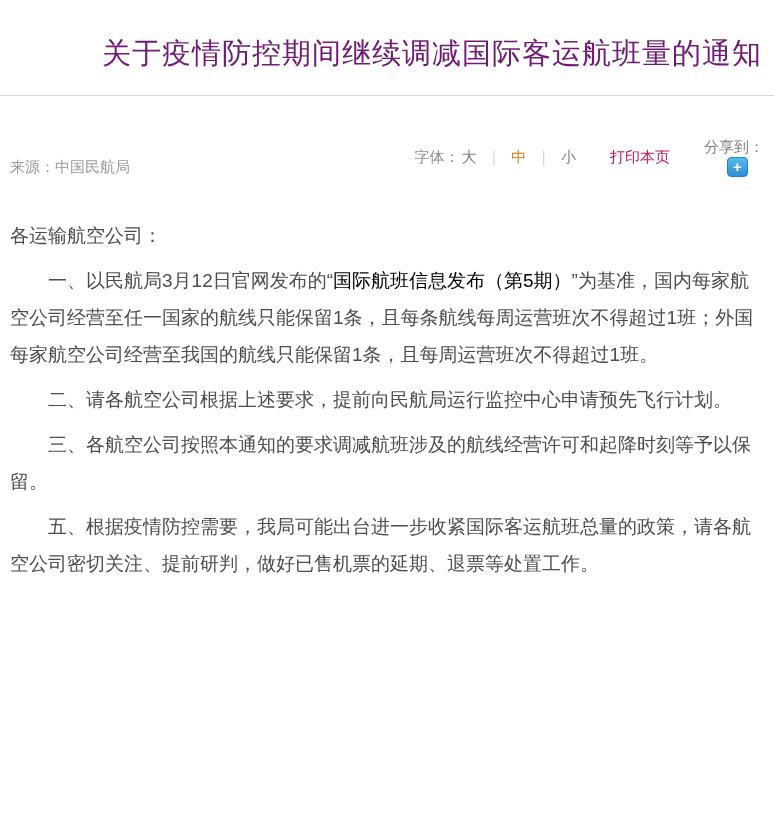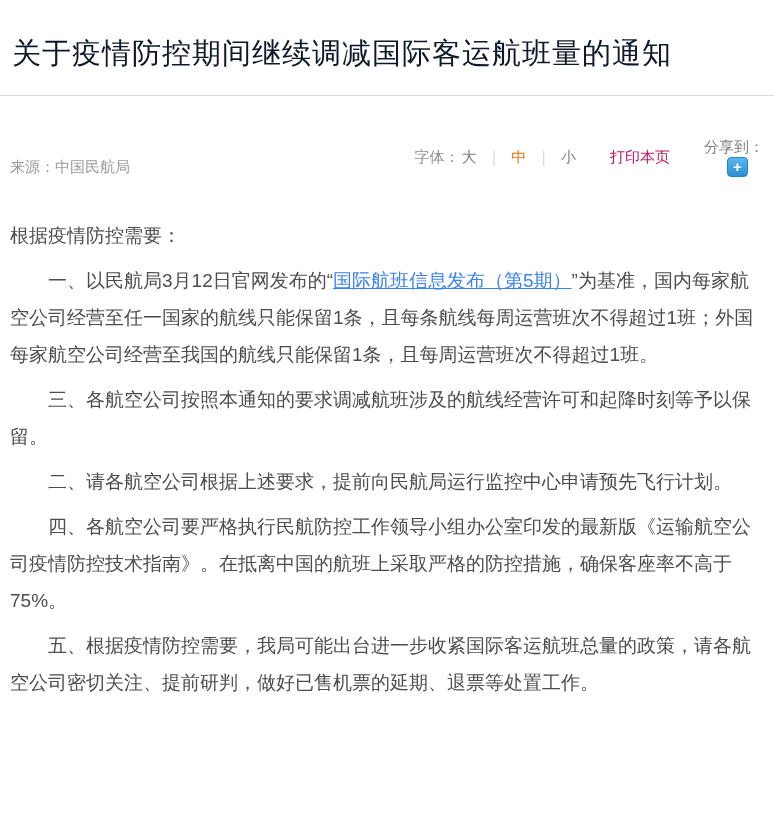--- a/index.html
+++ b/index.html
@@ -7,24 +7,24 @@
     font-family: "Liberation Sans", "DejaVu Sans", sans-serif;
     color: #4d4d4d;
   }
   .page {
     width: 774px;
     background: #ffffff;
     box-sizing: border-box;
   }
   .page-title {
     margin: 36px 12px 24px;
-    text-align: left;
+    text-align: right;
     font-size: 29px;
     font-weight: 400;
-    color: #0f172a;
+    color: #701a75;
     letter-spacing: 1px;
     line-height: 1.2;
   }
   .divider {
     border: none;
     border-top: 1px solid #d8d8d8;
     margin: 0;
   }
   .toolbar {
     display: flex;
@@ -84,22 +84,21 @@
     font-size: 19px;
     line-height: 37px;
     color: #4d4d4d;
   }
   .article p {
     margin: 0 0 8px 0;
     text-indent: 2em;
   }
   .article p.salutation { text-indent: 0; }
   .article a.link {
-    color: #3b82f6;
-    text-decoration: underline;
+    color: #000000;
     cursor: pointer;
   }
 </style>
 </head>
 <body>
 
 <div class="page">
 
   <h1 class="page-title">关于疫情防控期间继续调减国际客运航班量的通知</h1>
 
@@ -123,27 +122,26 @@
       <div class="share-group">
         <span class="share-label">分享到：</span>
         <div class="share-button">
           <span>+</span>
         </div>
       </div>
     </div>
   </div>
 
   <div class="article">
-    <p class="salutation">根据疫情防控需要：</p>
+    <p class="salutation">各运输航空公司：</p>
 
 
     <p><span>一、以民航局3月12日官网发布的“</span><a class="link">国际航班信息发布（第5期）</a><span>”为基准，国内每家航空公司经营至任一国家的航线只能保留1条，且每条航线每周运营班次不得超过1班；外国每家航空公司经营至我国的航线只能保留1条，且每周运营班次不得超过1班。</span></p>
 
+    <p>二、请各航空公司根据上述要求，提前向民航局运行监控中心申请预先飞行计划。</p>
+
     <p>三、各航空公司按照本通知的要求调减航班涉及的航线经营许可和起降时刻等予以保留。</p>
 
-    <p>二、请各航空公司根据上述要求，提前向民航局运行监控中心申请预先飞行计划。</p>
-
-    <p>四、各航空公司要严格执行民航防控工作领导小组办公室印发的最新版《运输航空公司疫情防控技术指南》。在抵离中国的航班上采取严格的防控措施，确保客座率不高于75%。</p>
 
     <p>五、根据疫情防控需要，我局可能出台进一步收紧国际客运航班总量的政策，请各航空公司密切关注、提前研判，做好已售机票的延期、退票等处置工作。</p>
   </div>
 
 </div>
 
 </body></html>

